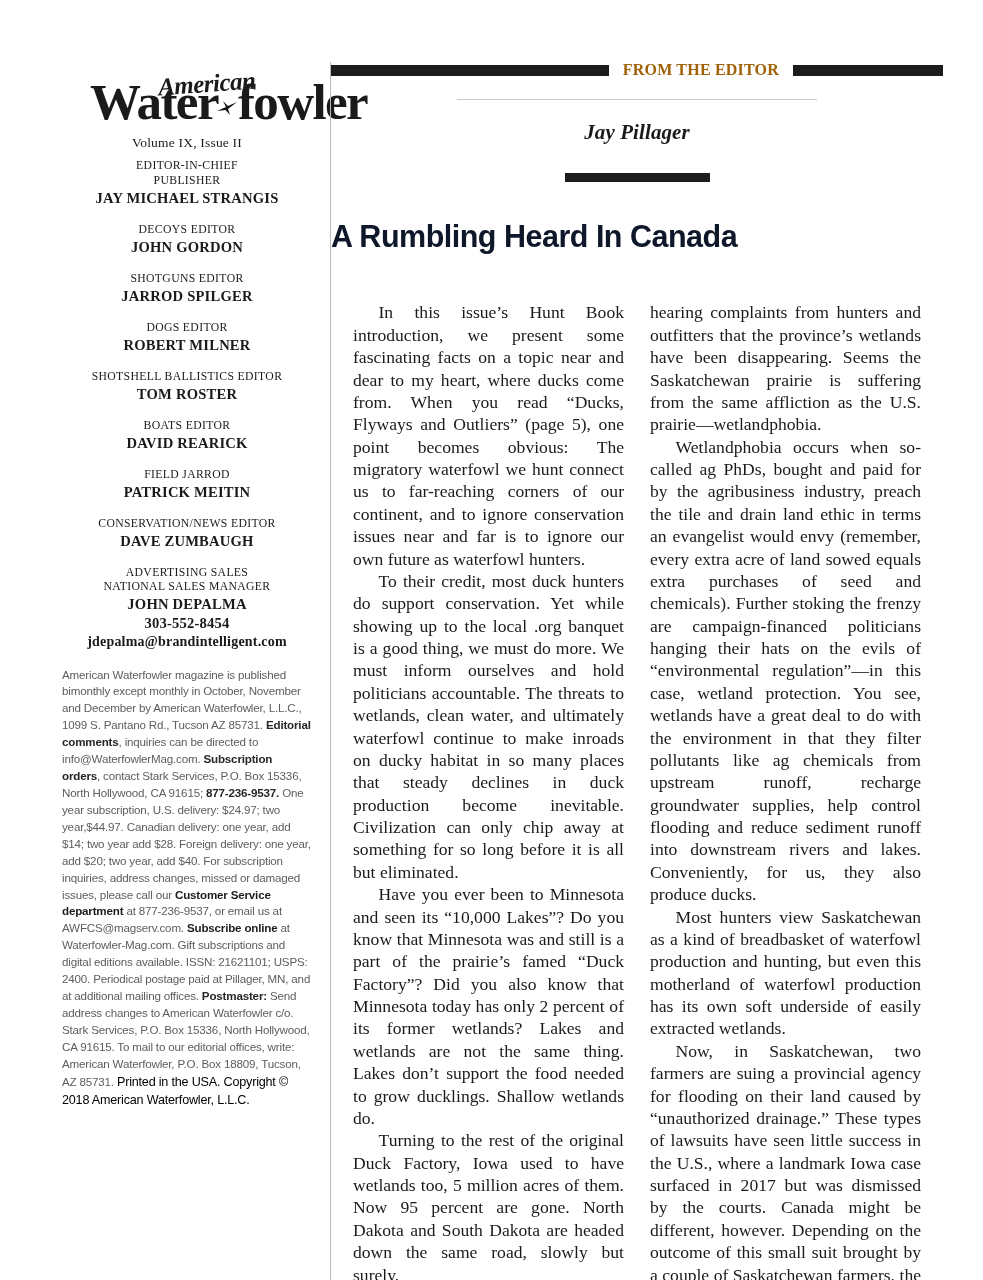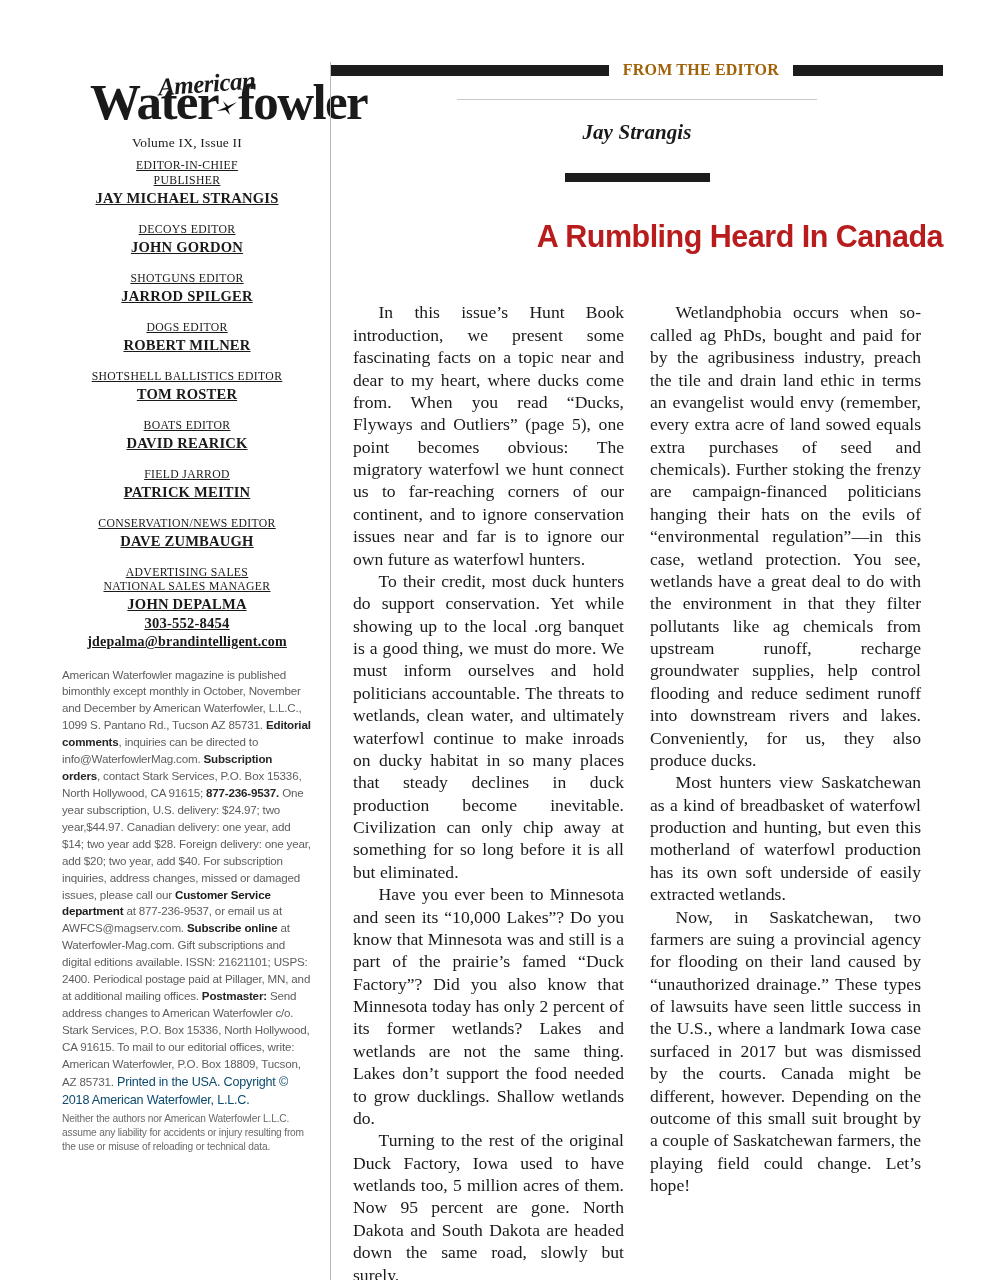--- a/index.html
+++ b/index.html
@@ -74,21 +74,21 @@
   }
   .logo-bird svg { position: absolute; left: -2px; top: 5px; }
 
   .volume-line {
     font-size: 13.5px;
     letter-spacing: 0.2px;
     margin-top: 6px;
     margin-bottom: 8px;
   }
 
-  .staff-block { margin-bottom: 15px; text-decoration: underline; }
+  .staff-block { margin-bottom: 15px; }
   .staff-role {
     font-size: 11.7px;
     letter-spacing: 0.35px;
     line-height: 1.28;
   }
   .staff-name {
     font-size: 14.6px;
     font-weight: 700;
     letter-spacing: 0.2px;
     line-height: 1.3;
@@ -108,21 +108,21 @@
     font-size: 11.6px;
     line-height: 1.46;
     color: #5d5d5d;
     text-align: left;
     letter-spacing: -0.18px;
   }
   .fineprint b { color: #262626; font-weight: 700; }
   .fineprint .strong-dark { color: #1c1c1c; }
   .fineprint .printed {
     font-size: 12.6px;
-    color: #0c4a6e;
+    color: #000000;
     letter-spacing: -0.2px;
   }
   .fineprint .disclaimer {
     display: block;
     margin-top: 3px;
     font-size: 10.2px;
     line-height: 1.34;
     color: #6a6a6a;
   }
 
@@ -178,24 +178,24 @@
     width: 145px;
     height: 9px;
     background: #1c1c1c;
     margin: 28px auto 0;
   }
 
   .headline {
     font-family: "Liberation Sans", sans-serif;
     font-size: 30.5px;
     font-weight: 700;
-    text-align: right;
+    text-align: left;
     margin-top: 37px;
     letter-spacing: -0.5px;
-    color: #b91c1c;
+    color: #0f172a;
   }
 
   .columns {
     margin-top: 27px;
     display: flex;
     gap: 26px;
     flex: 1 1 auto;
     padding-right: 22px;
     padding-left: 22px;
     box-sizing: border-box;
@@ -276,49 +276,49 @@
         <div class="staff-name">JOHN DEPALMA</div>
         <div class="staff-name">303-552-8454</div>
         <div class="staff-name small">jdepalma@brandintelligent.com</div>
       </div>
 
 
       <div class="fineprint">
         <span>American Waterfowler magazine is published bimonthly except monthly in October, November and December by American Waterfowler, L.L.C., 1099 S. Pantano Rd., Tucson AZ 85731.</span>
         <b>Editorial comments</b><span>, inquiries can be directed to info@WaterfowlerMag.com. </span><b>Subscription orders</b><span>, contact Stark Services, P.O. Box 15336, North Hollywood, CA 91615; </span><b>877-236-9537.</b><span> One year subscription, U.S. delivery: $24.97; two year,$44.97. Canadian delivery: one year, add $14; two year add $28. Foreign delivery: one year, add $20; two year, add $40. For subscription inquiries, address changes, missed or damaged issues, please call our </span><b class="strong-dark">Customer Service department</b><span> at 877-236-9537, or email us at  AWFCS@magserv.com. </span><b class="strong-dark">Subscribe online</b><span> at Waterfowler-Mag.com. Gift subscriptions and digital editions available. ISSN: 21621101; USPS: 2400. Periodical postage paid at Pillager, MN, and at additional mailing offices. </span><b>Postmaster:</b><span> Send address changes to American Waterfowler c/o. Stark Services, P.O. Box 15336, North Hollywood, CA 91615. To mail to our editorial offices, write: American Waterfowler, P.O. Box 18809, Tucson, AZ 85731.</span>
         <span class="printed">Printed in the USA. Copyright © 2018 American Waterfowler, L.L.C.</span>
-        <span class="disclaimer">Neither the authors nor American Waterfowler L.L.C. assume any liability for accidents or injury resulting from the use or misuse of reloading or technical data.</span>
       </div>
     </div>
 
     <div class="article-col">
 
       <div class="kicker-row">
         <div class="kicker-bar left"></div>
         <div class="kicker-text">FROM THE EDITOR</div>
         <div class="kicker-bar right"></div>
       </div>
 
       <div class="thin-rule"></div>
 
-      <div class="byline">Jay Strangis</div>
+      <div class="byline">Jay Pillager</div>
 
       <div class="short-bar"></div>
 
       <h1 class="headline">A Rumbling Heard In Canada</h1>
 
       <div class="columns">
         <div class="col">
           <p>In this issue’s Hunt Book introduction, we present some fascinating facts on a topic near and dear to my heart, where ducks come from. When you read “Ducks, Flyways and Outliers” (page 5), one point becomes obvious: The migratory waterfowl we hunt connect us to far-reaching corners of our continent, and to ignore conservation issues near and far is to ignore our own future as waterfowl hunters.</p>
           <p>To their credit, most duck hunters do support conservation. Yet while showing up to the local .org banquet is a good thing, we must do more. We must inform ourselves and hold politicians accountable. The threats to wetlands, clean water, and ultimately waterfowl continue to make inroads on ducky habitat in so many places that steady declines in duck production become inevitable. Civilization can only chip away at something for so long before it is all but eliminated.</p>
           <p>Have you ever been to Minnesota and seen its “10,000 Lakes”? Do you know that Minnesota was and still is a part of the prairie’s famed “Duck Factory”? Did you also know that Minnesota today has only 2 percent of its former wetlands? Lakes and wetlands are not the same thing. Lakes don’t support the food needed to grow ducklings. Shallow wetlands do.</p>
           <p>Turning to the rest of the original Duck Factory, Iowa used to have wetlands too, 5 million acres of them. Now 95 percent are gone. North Dakota and South Dakota are headed down the same road, slowly but surely.</p>
 
         </div>
         <div class="col">
+          <p class="cont">hearing complaints from hunters and outfitters that the province’s wetlands have been disappearing. Seems the Saskatchewan prairie is suffering from the same affliction as the U.S. prairie—wetlandphobia.</p>
           <p>Wetlandphobia occurs when so-called ag PhDs, bought and paid for by the agribusiness industry, preach the tile and drain land ethic in terms an evangelist would envy (remember, every extra acre of land sowed equals extra purchases of seed and chemicals). Further stoking the frenzy are campaign-financed politicians hanging their hats on the evils of “environmental regulation”—in this case, wetland protection. You see, wetlands have a great deal to do with the environment in that they filter pollutants like ag chemicals from upstream runoff, recharge groundwater supplies, help control flooding and reduce sediment runoff into downstream rivers and lakes. Conveniently, for us, they also produce ducks.</p>
           <p>Most hunters view Saskatchewan as a kind of breadbasket of waterfowl production and hunting, but even this motherland of waterfowl production has its own soft underside of easily extracted wetlands.</p>
           <p><span>Now, in Saskatchewan, two farmers are suing a provincial agency for flooding on their land caused by “unauthorized drainage.” These types of lawsuits have seen little success in the U.S., where a landmark Iowa case surfaced in 2017 but was dismissed by the courts. Canada might be different, however. Depending on the outcome of this small suit brought by a couple of Saskatchewan farmers, the playing field could change. Let’s hope!</span></p>
         </div>
       </div>
     </div>
   </div>
 
 </div>
 

